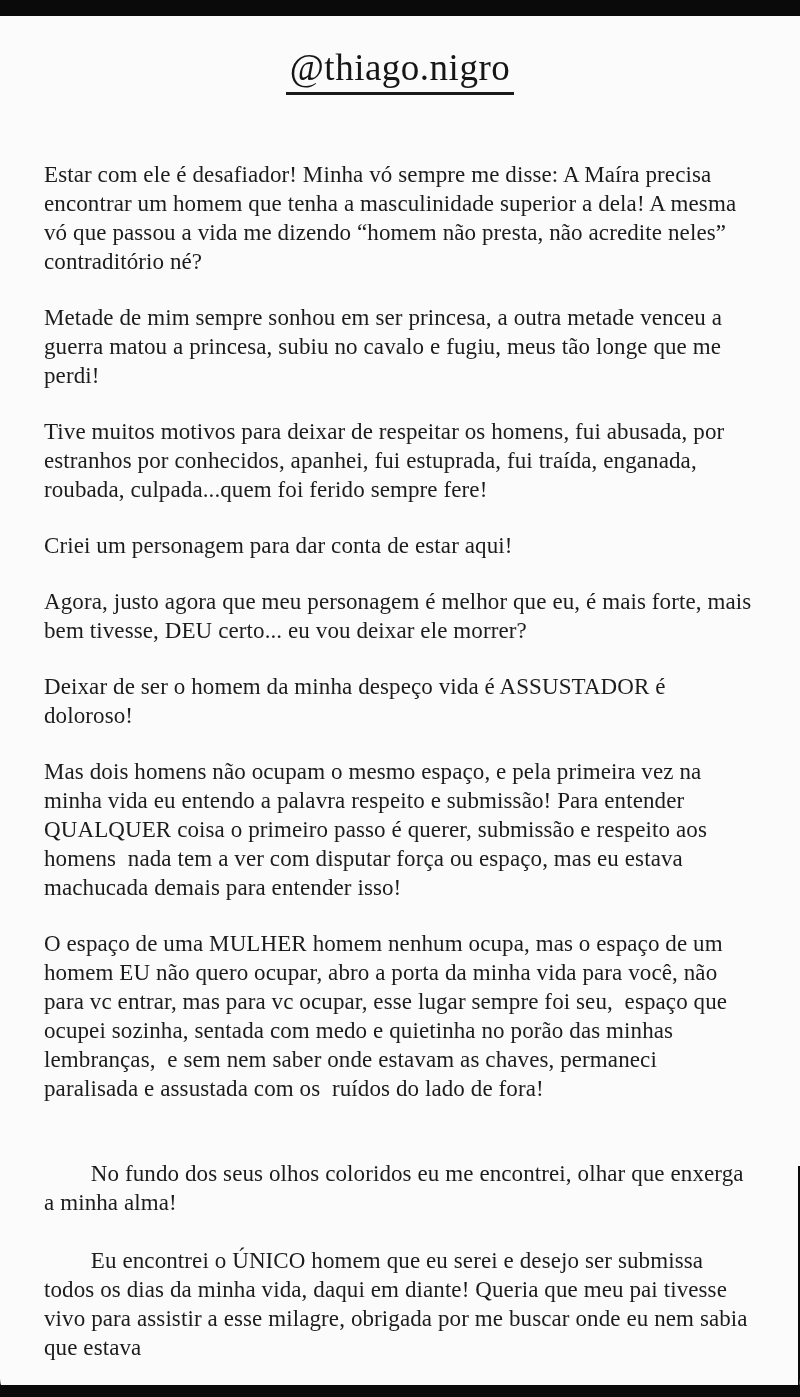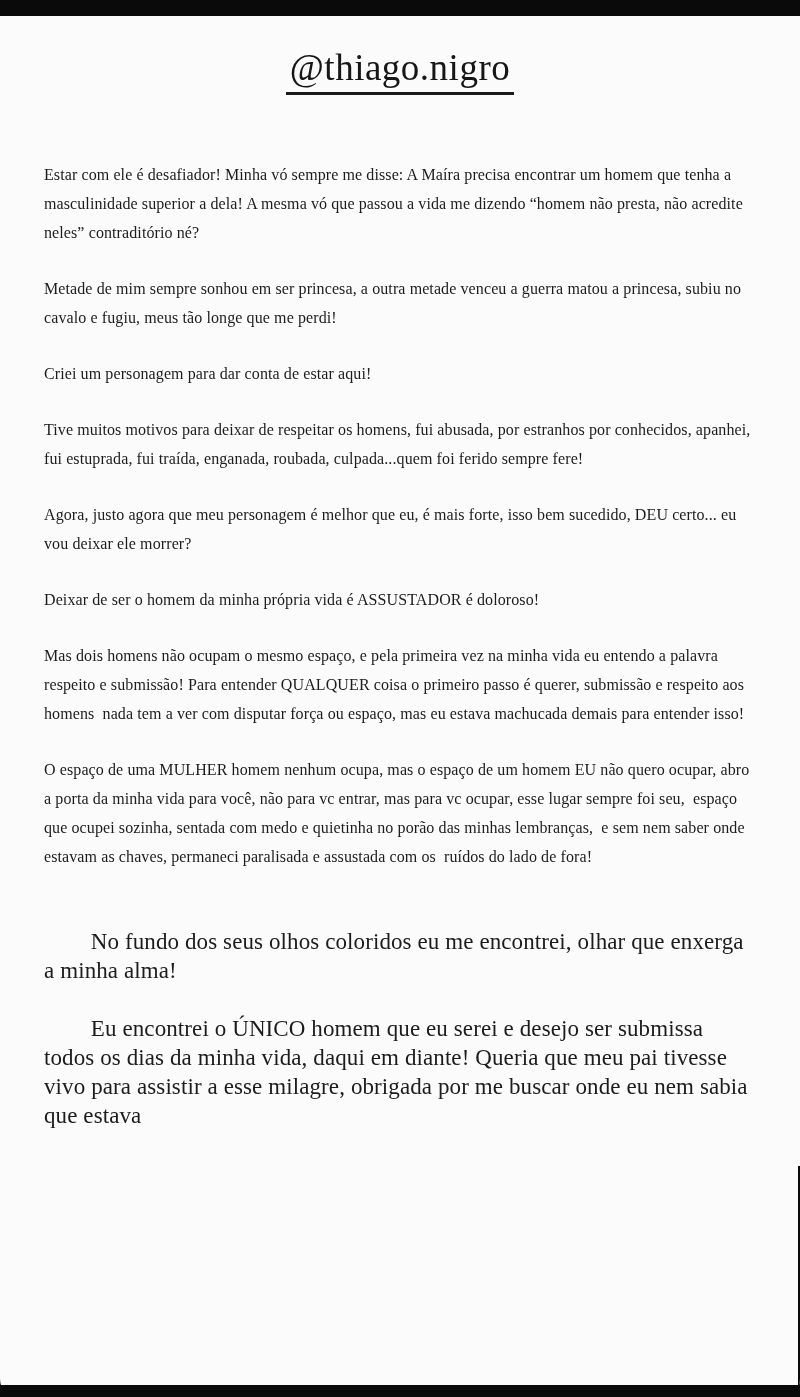--- a/index.html
+++ b/index.html
@@ -45,21 +45,21 @@
     letter-spacing: 0.5px;
     color: #161616;
     border-bottom: 3px solid #1a1a1a;
     padding: 0 4px 3px 4px;
   }
   .content {
     margin: 54px 44px 0 44px;
     color: #1c1c1c;
   }
   .content p {
-    font-size: 16px;
+    font-size: 23px;
     line-height: 29px;
     margin: 0 0 27px 0;
     white-space: pre-wrap;
     letter-spacing: 0.1px;
   }
   .closing {
     font-size: 23px;
     line-height: 29px;
     white-space: pre-wrap;
     letter-spacing: 0.1px;
@@ -79,24 +79,24 @@
 <div class="page">
   <div class="screen">
 
     <div class="header">
       <span class="handle">@thiago.nigro</span>
     </div>
 
     <div class="content">
       <p>Estar com ele é desafiador! Minha vó sempre me disse: A Maíra precisa encontrar um homem que tenha a masculinidade superior a dela! A mesma vó que passou a vida me dizendo “homem não presta, não acredite neles” contraditório né?</p>
       <p>Metade de mim sempre sonhou em ser princesa, a outra metade venceu a guerra matou a princesa, subiu no cavalo e fugiu, meus tão longe que me perdi!</p>
+      <p>Tive muitos motivos para deixar de respeitar os homens, fui abusada, por estranhos por conhecidos, apanhei, fui estuprada, fui traída, enganada, roubada, culpada...quem foi ferido sempre fere!</p>
       <p>Criei um personagem para dar conta de estar aqui!</p>
-      <p>Tive muitos motivos para deixar de respeitar os homens, fui abusada, por estranhos por conhecidos, apanhei, fui estuprada, fui traída, enganada, roubada, culpada...quem foi ferido sempre fere!</p>
-      <p>Agora, justo agora que meu personagem é melhor que eu, é mais forte, isso bem sucedido, DEU certo... eu vou deixar ele morrer?</p>
-      <p>Deixar de ser o homem da minha própria vida é ASSUSTADOR é doloroso!</p>
+      <p>Agora, justo agora que meu personagem é melhor que eu, é mais forte, mais bem tivesse, DEU certo... eu vou deixar ele morrer?</p>
+      <p>Deixar de ser o homem da minha despeço vida é ASSUSTADOR é doloroso!</p>
       <p>Mas dois homens não ocupam o mesmo espaço, e pela primeira vez na minha vida eu entendo a palavra respeito e submissão! Para entender QUALQUER coisa o primeiro passo é querer, submissão e respeito aos homens  nada tem a ver com disputar força ou espaço, mas eu estava machucada demais para entender isso!</p>
       <p>O espaço de uma MULHER homem nenhum ocupa, mas o espaço de um homem EU não quero ocupar, abro a porta da minha vida para você, não para vc entrar, mas para vc ocupar, esse lugar sempre foi seu,  espaço que ocupei sozinha, sentada com medo e quietinha no porão das minhas lembranças,  e sem nem saber onde estavam as chaves, permaneci paralisada e assustada com os  ruídos do lado de fora!</p>
 
       <div class="closing">
         <span>No fundo dos seus olhos coloridos eu me encontrei, olhar que enxerga a minha alma!</span><br>
         <span>Eu encontrei o ÚNICO homem que eu serei e desejo ser submissa todos os dias da minha vida, daqui em diante! Queria que meu pai tivesse vivo para assistir a esse milagre, obrigada por me buscar onde eu nem sabia que estava</span>
       </div>
     </div>
 
     <div class="right-edge-line"></div>

